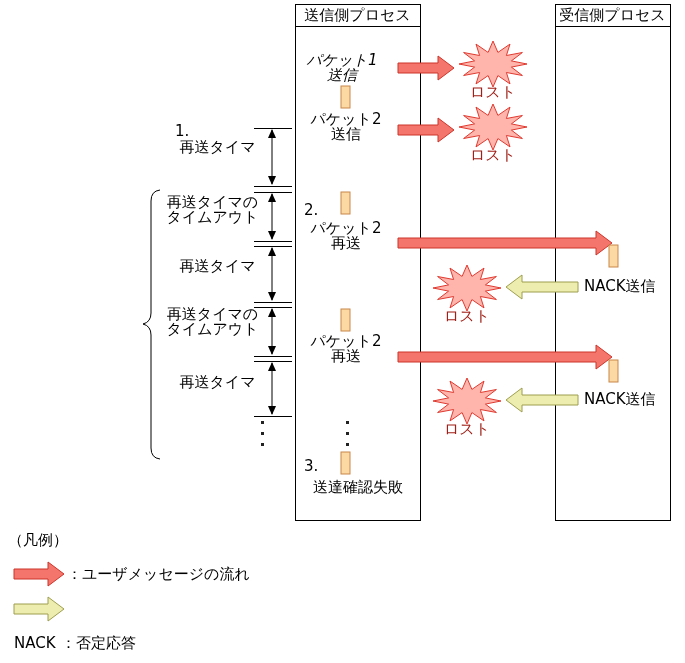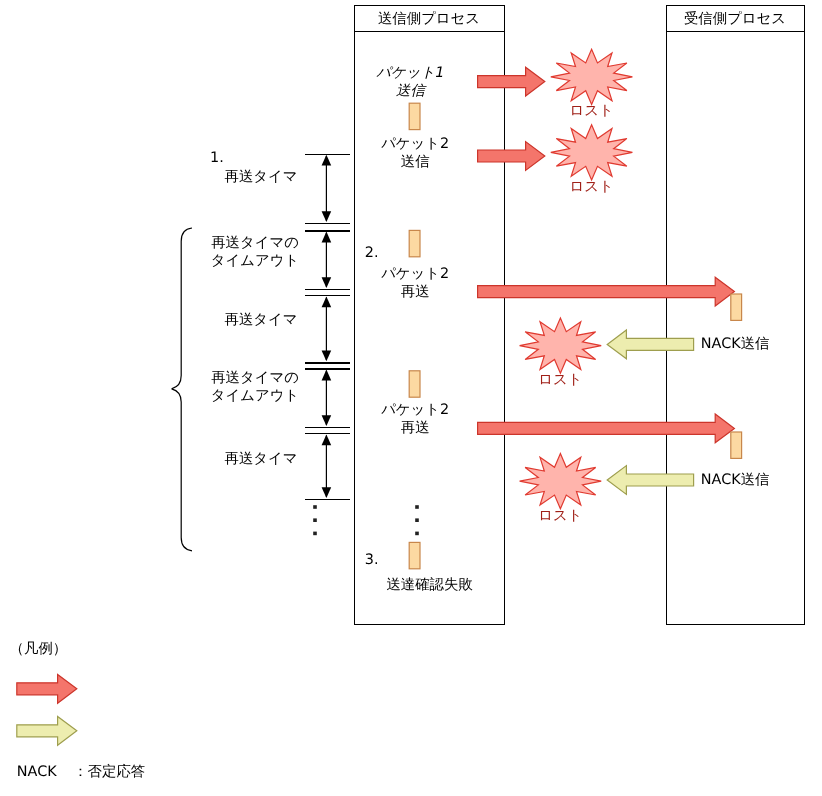--- a/index.html
+++ b/index.html
@@ -2,21 +2,21 @@
 <html><head>
 <meta charset="utf-8">
 <style>
   html,body { margin:0; padding:0; background:#fff; }
   #canvas {
     position:relative; width:685px; height:663px; background:#fff;
     font-family:"DejaVu Sans","Liberation Sans",sans-serif; overflow:hidden;
   }
   #shapes { position:absolute; left:0; top:0; }
   .txt {
-    position:absolute; font-size:12px; line-height:15px; color:#000;
+    position:absolute; font-size:15px; line-height:15px; color:#000;
     white-space:pre-line;
   }
   .center { text-align:center; }
   .lost-label { color:#a02018;margin-top:29px; }
   .arrow-red   { stroke:#cc352b; stroke-width:1; stroke-linejoin:miter; }
   .arrow-yellow{ stroke:#9e9e4e; stroke-width:1; stroke-linejoin:miter; }
   .star        { stroke:#e03a30; stroke-width:1; }
   .pkt         { stroke:#c8874b; stroke-width:1; }
   .blk         { stroke:#000; stroke-width:1; }
   .boxline     { fill:#fff; stroke:#000; stroke-width:1; shape-rendering:crispEdges; }
@@ -148,16 +148,17 @@
 
   <div class="txt center lost-label" style="left:463px;top:56px;width:60px;">ロスト</div>
   <div class="txt center lost-label" style="left:463px;top:119px;width:60px;">ロスト</div>
   <div class="txt center lost-label" style="left:437px;top:280px;width:60px;">ロスト</div>
   <div class="txt center lost-label" style="left:437px;top:393px;width:60px;">ロスト</div>
 
   <div class="txt" style="left:584px;top:279px;width:80px;">NACK送信</div>
   <div class="txt" style="left:584px;top:392px;width:80px;">NACK送信</div>
 
   <div class="txt" style="left:8px;top:534px;font-family:Liberation Mono, monospace;">（凡例）</div>
+  <div class="txt" style="left:67px;top:567px;">：ユーザメッセージの流れ</div>
   <div class="txt" style="left:14px;top:636px;">NACK</div>
   <div class="txt" style="left:61px;top:636px;">：否定応答</div>
 
 </div>
 
 </body></html>

